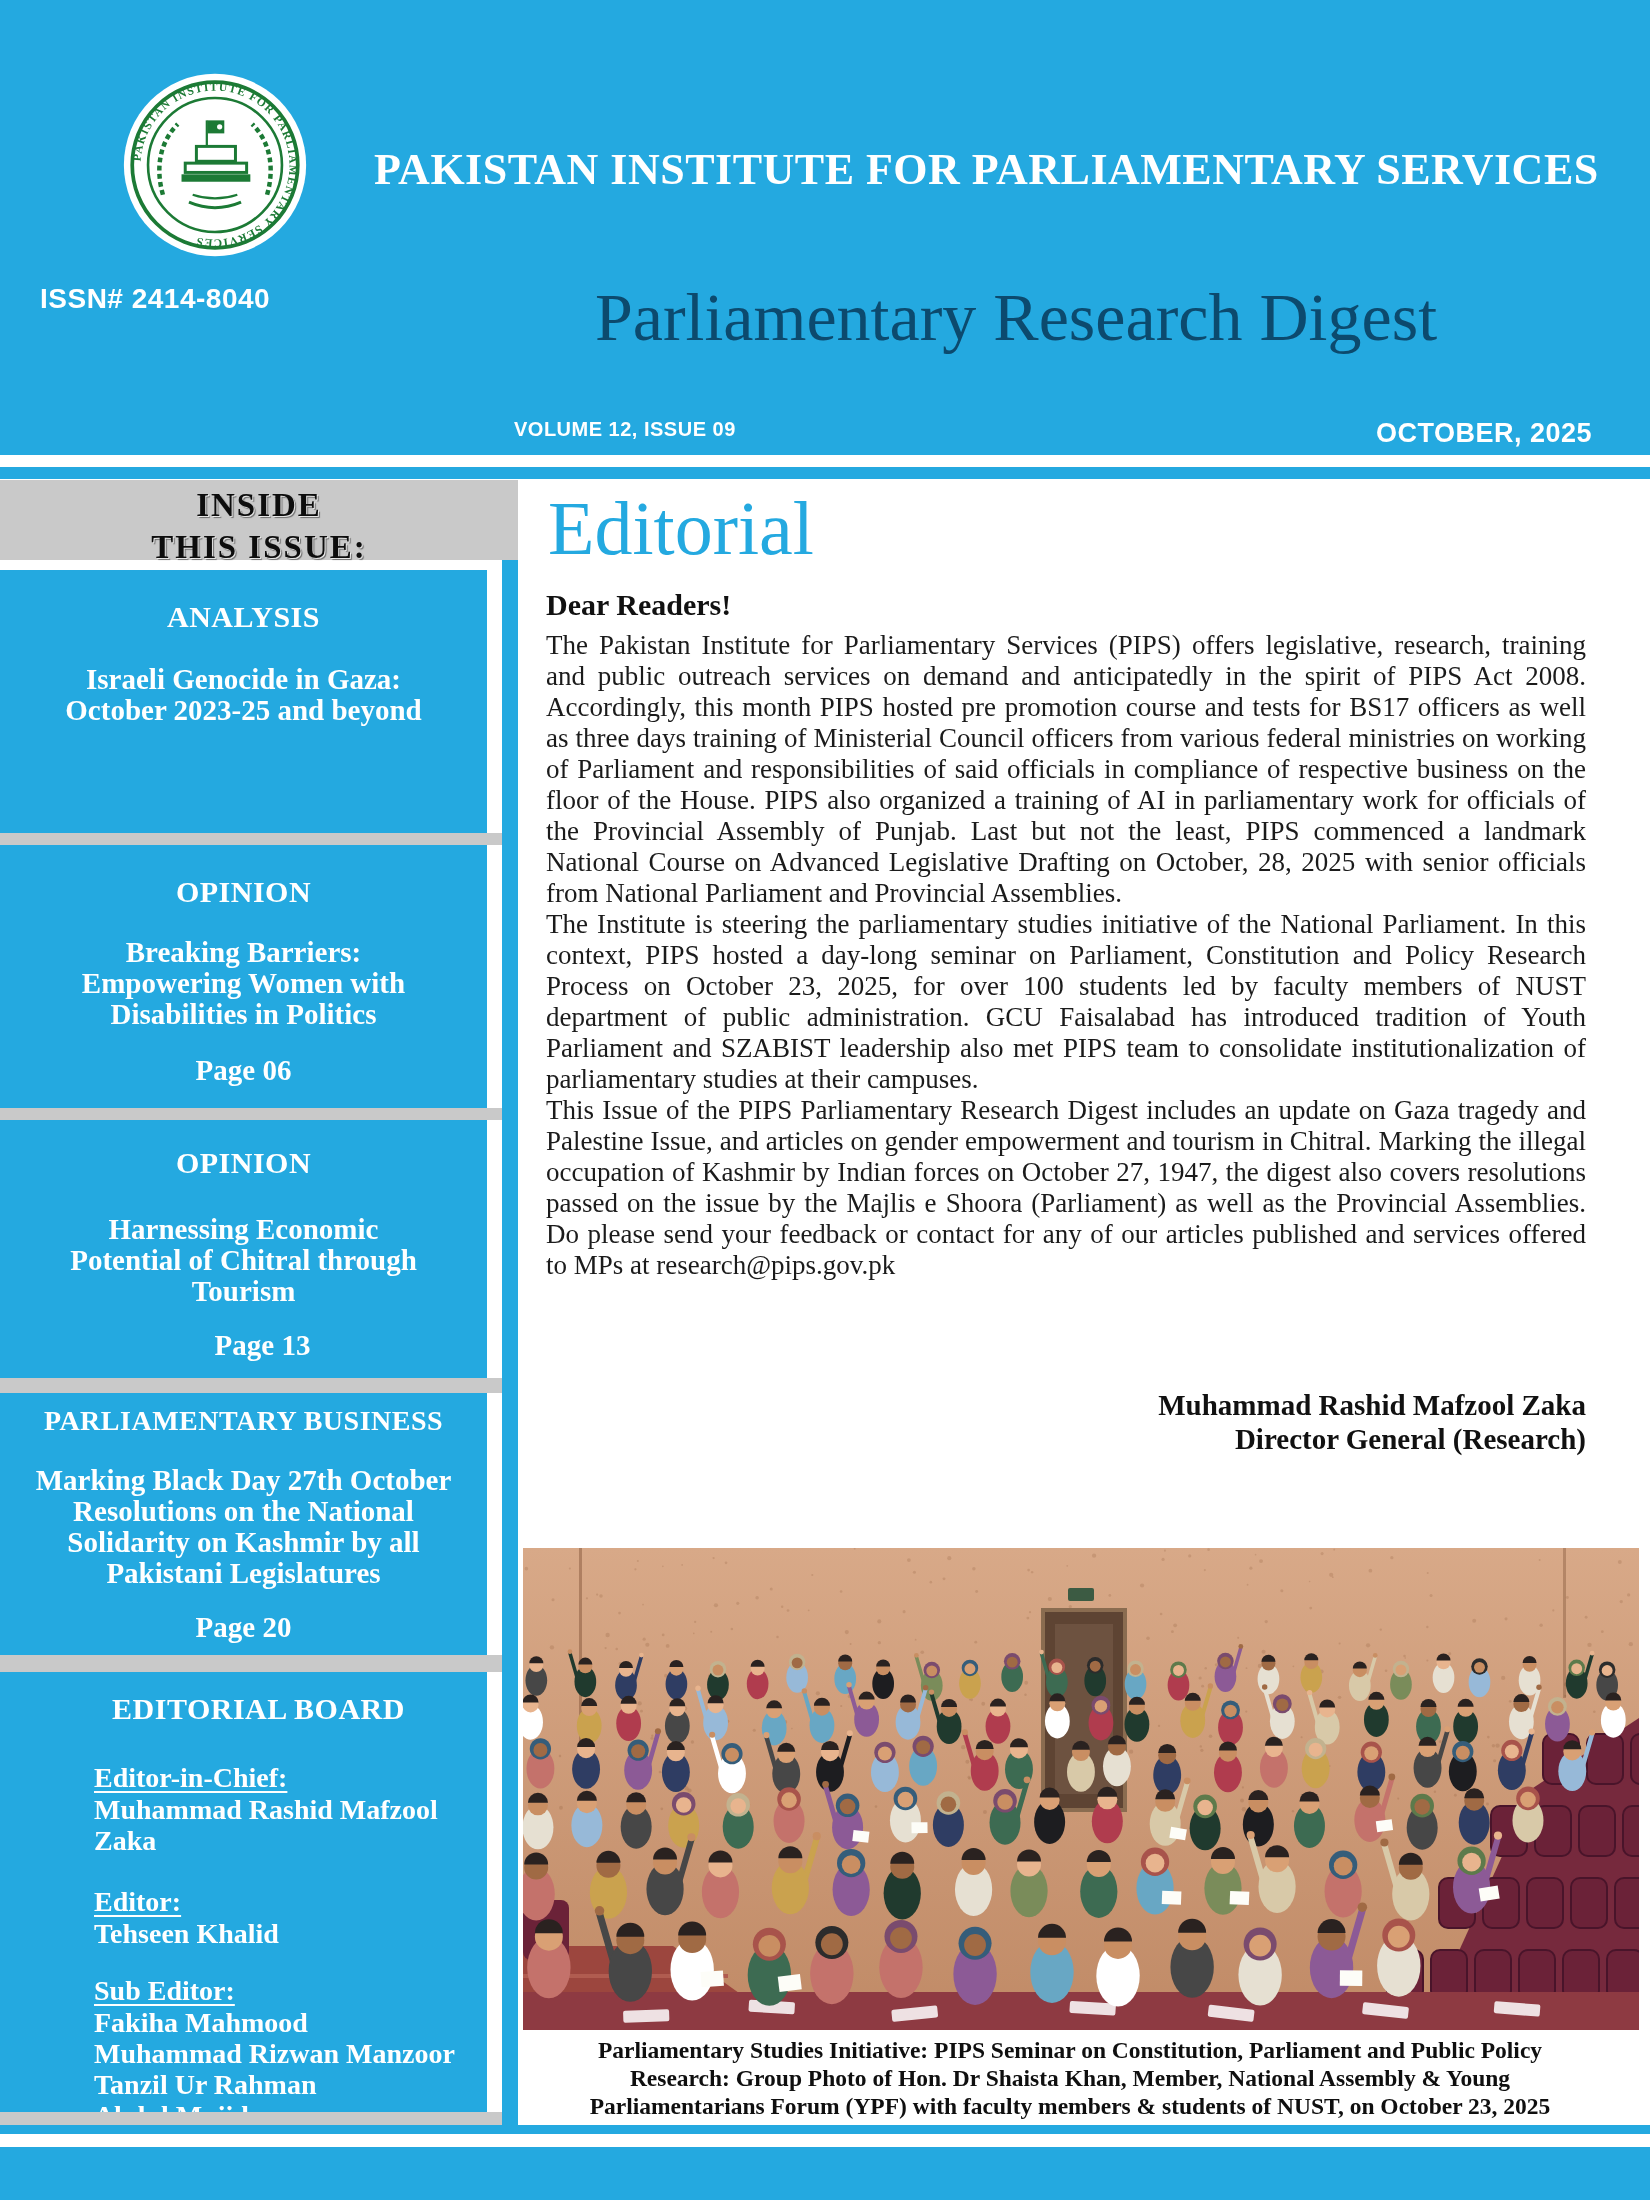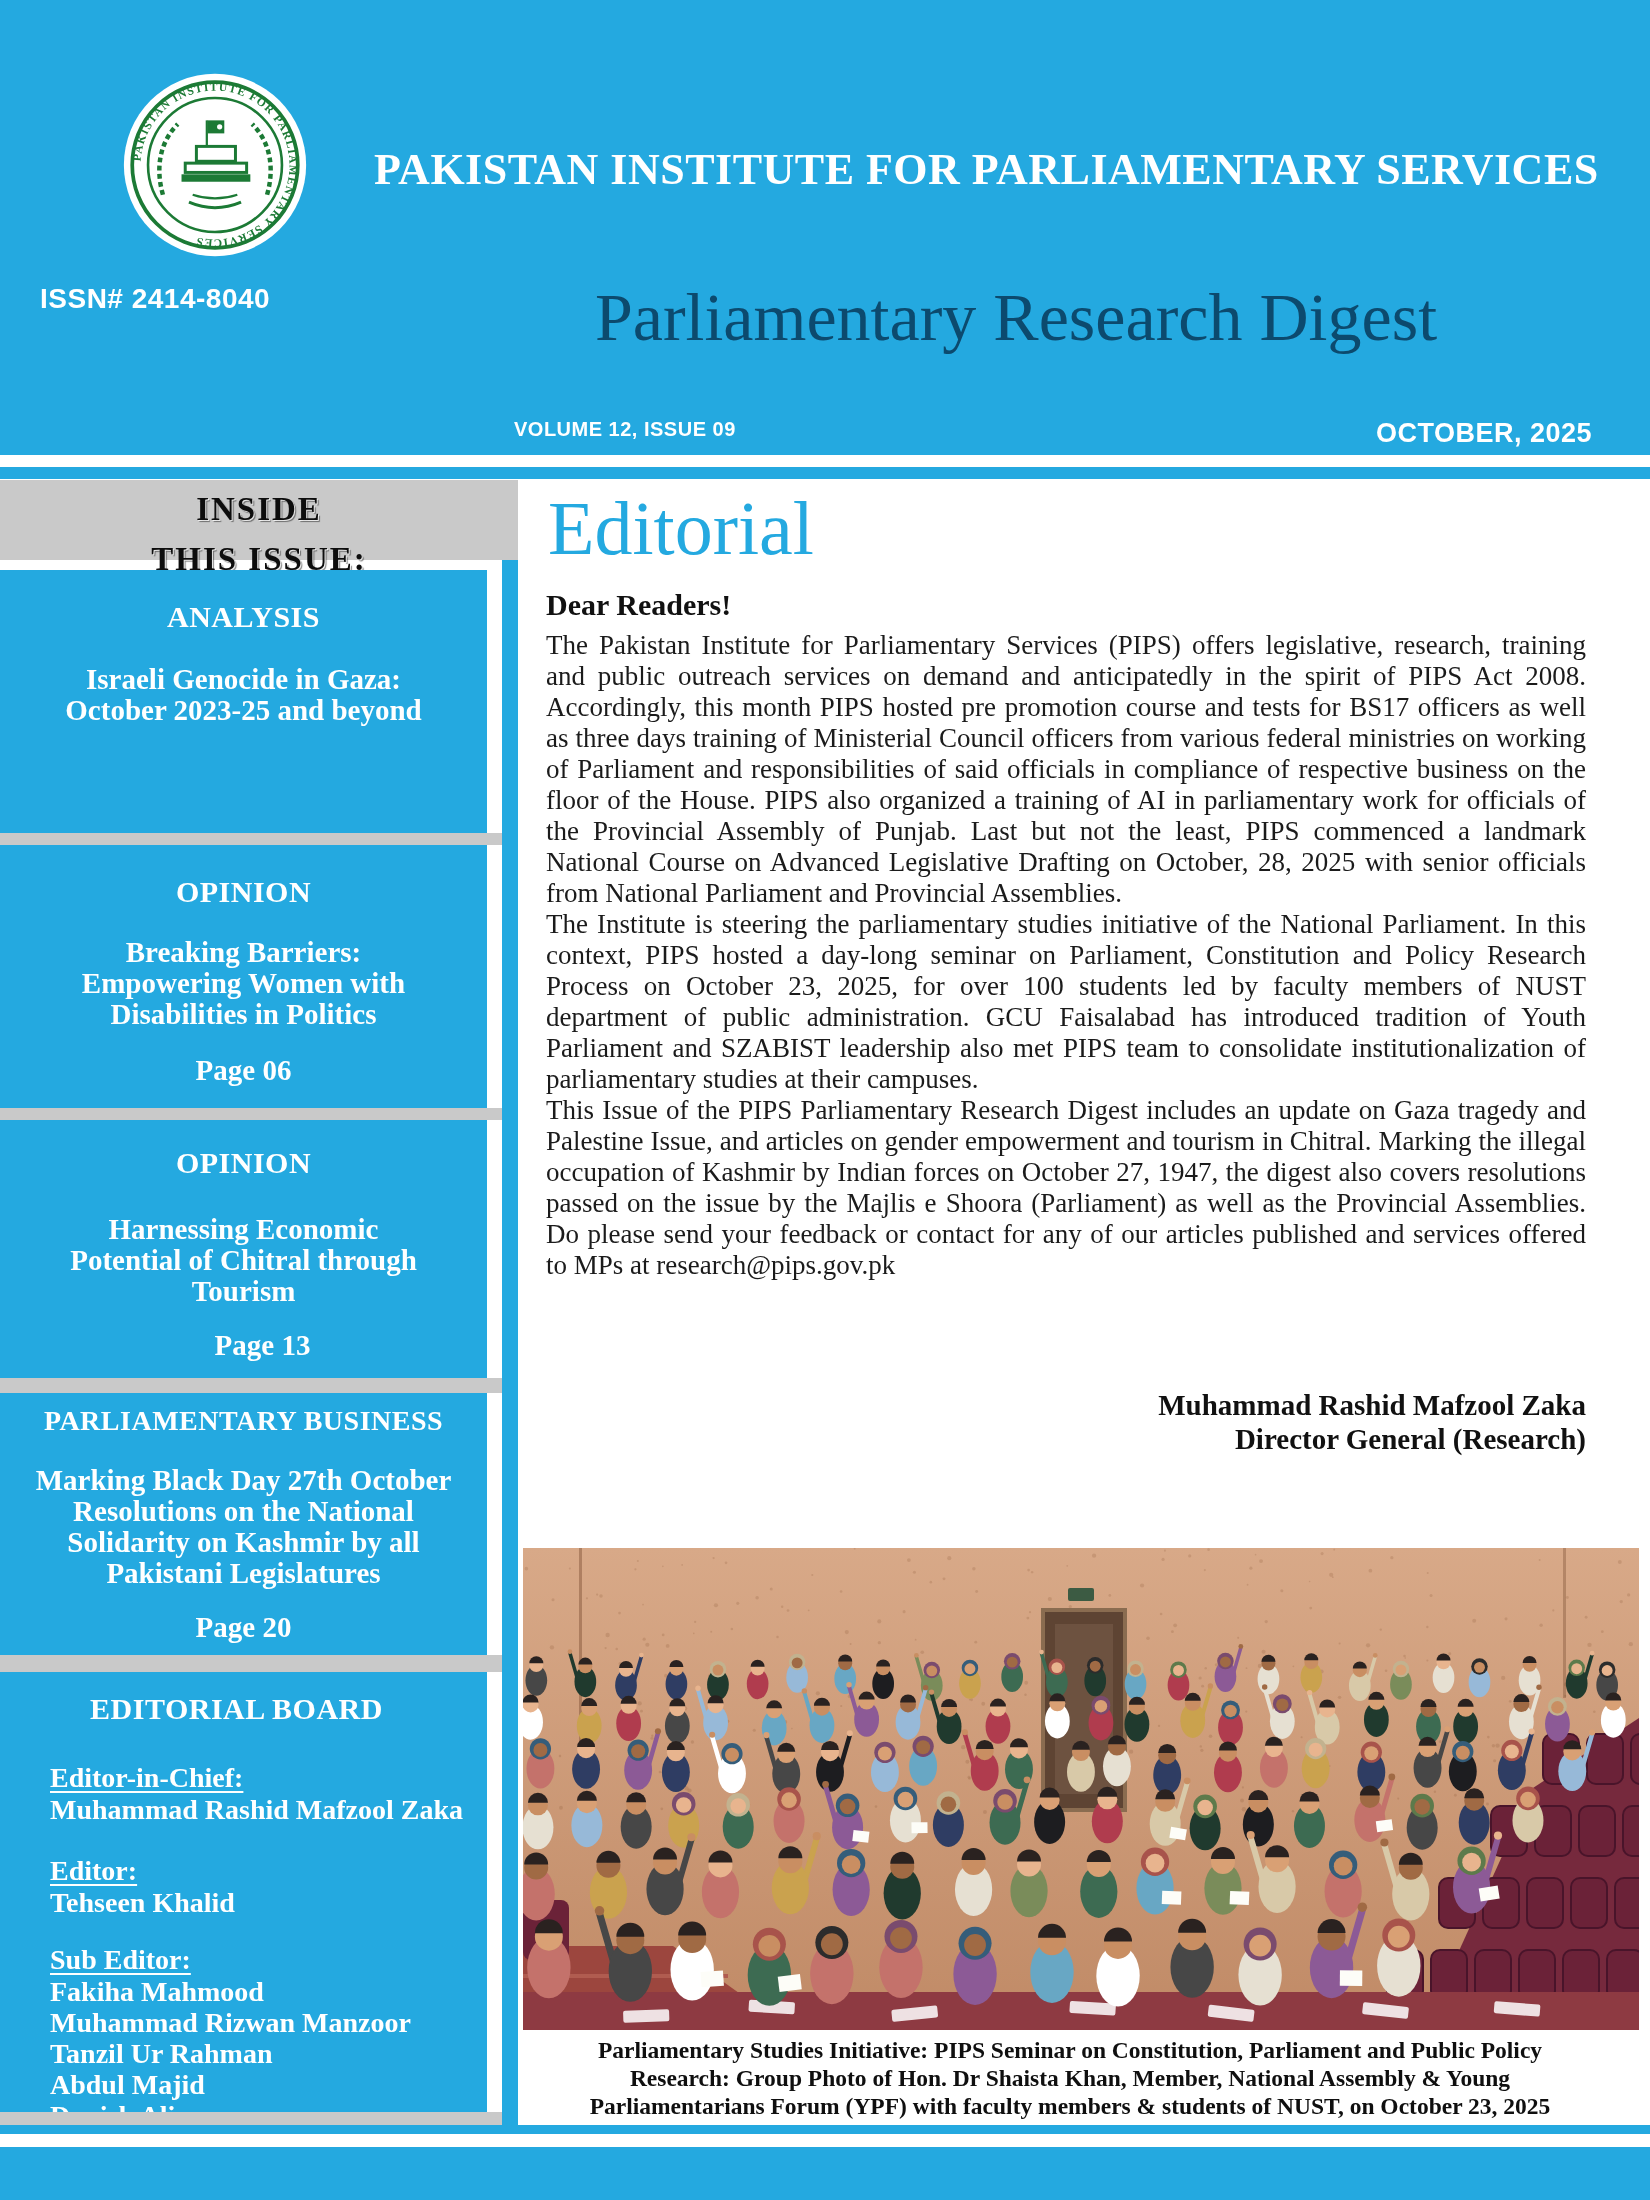--- a/index.html
+++ b/index.html
@@ -23,31 +23,31 @@
   #issn-label{left:40px;top:283px;width:350px;color:#fff;font-weight:bold;font-size:28px;letter-spacing:.5px;}
   #org-name{left:374px;top:144px;width:1212px;color:#fff;font-weight:bold;font-size:44px;letter-spacing:.5px;text-align:center;white-space:nowrap;}
   #org-tagline{left:374px;top:193px;width:1192px;color:#fff;font-size:25px;text-align:right;letter-spacing:1px;}
   #pub-title{left:410px;top:278px;width:1212px;color:#0c4a6e;font-size:68px;text-align:center;white-space:nowrap;font-weight:normal;}
   #volume-label{left:514px;top:418px;color:#fff;font-weight:bold;font-size:20px;letter-spacing:.5px;}
   #issue-date{left:1200px;top:418px;width:392px;text-align:right;color:#fff;font-weight:bold;font-size:27px;letter-spacing:.5px;}
   #top-rule{left:0;top:467px;width:1650px;height:12px;background:var(--blue);}
 
   
   #inside-band{left:0;top:480px;width:518px;height:80px;background:var(--gray);
-    color:#0d0d0d;text-align:center;font-weight:bold;font-size:33px;line-height:50px;
+    color:#0d0d0d;text-align:center;font-weight:bold;font-size:33px;line-height:42px;
     letter-spacing:2px;padding-top:4px;box-sizing:border-box;
     text-shadow:1px 1px 0 rgba(255,255,255,.8),2px 2px 1px rgba(0,0,0,.45);}
   .side-block{left:0;width:487px;background:var(--blue);color:#fff;text-align:center;
     font-weight:bold;box-sizing:border-box;}
   .side-cat{font-size:30px;letter-spacing:.5px;}
   .side-title{font-size:29px;line-height:31px;}
   .side-page{font-size:29px;}
   .gray-divider{left:0;width:518px;background:var(--gray);}
   #divider-stripe{left:502px;top:560px;width:16px;height:1565px;background:var(--blue);}
-  #board-block{text-align:left;padding:20px 20px 0 50px;}
+  #board-block{text-align:left;padding:20px 20px 0 94px;}
   #board-heading{text-align:center;font-size:30px;margin-left:-44px;letter-spacing:.5px;}
   .board-label{text-decoration:underline;text-underline-offset:4px;font-size:28px;}
   .board-name{font-size:28px;line-height:31px;font-weight:bold;}
 
   
   #editorial-heading{left:548px;top:490px;font-size:76px;color:var(--blue);line-height:1;}
   #salutation{left:546px;top:588px;font-size:30px;font-weight:bold;color:#111;}
   #body-text{left:546px;top:630px;width:1040px;height:756px;overflow:hidden;color:var(--ink);
     font-size:27px;line-height:31px;text-align:justify;}
   #body-text p{margin:0;}

